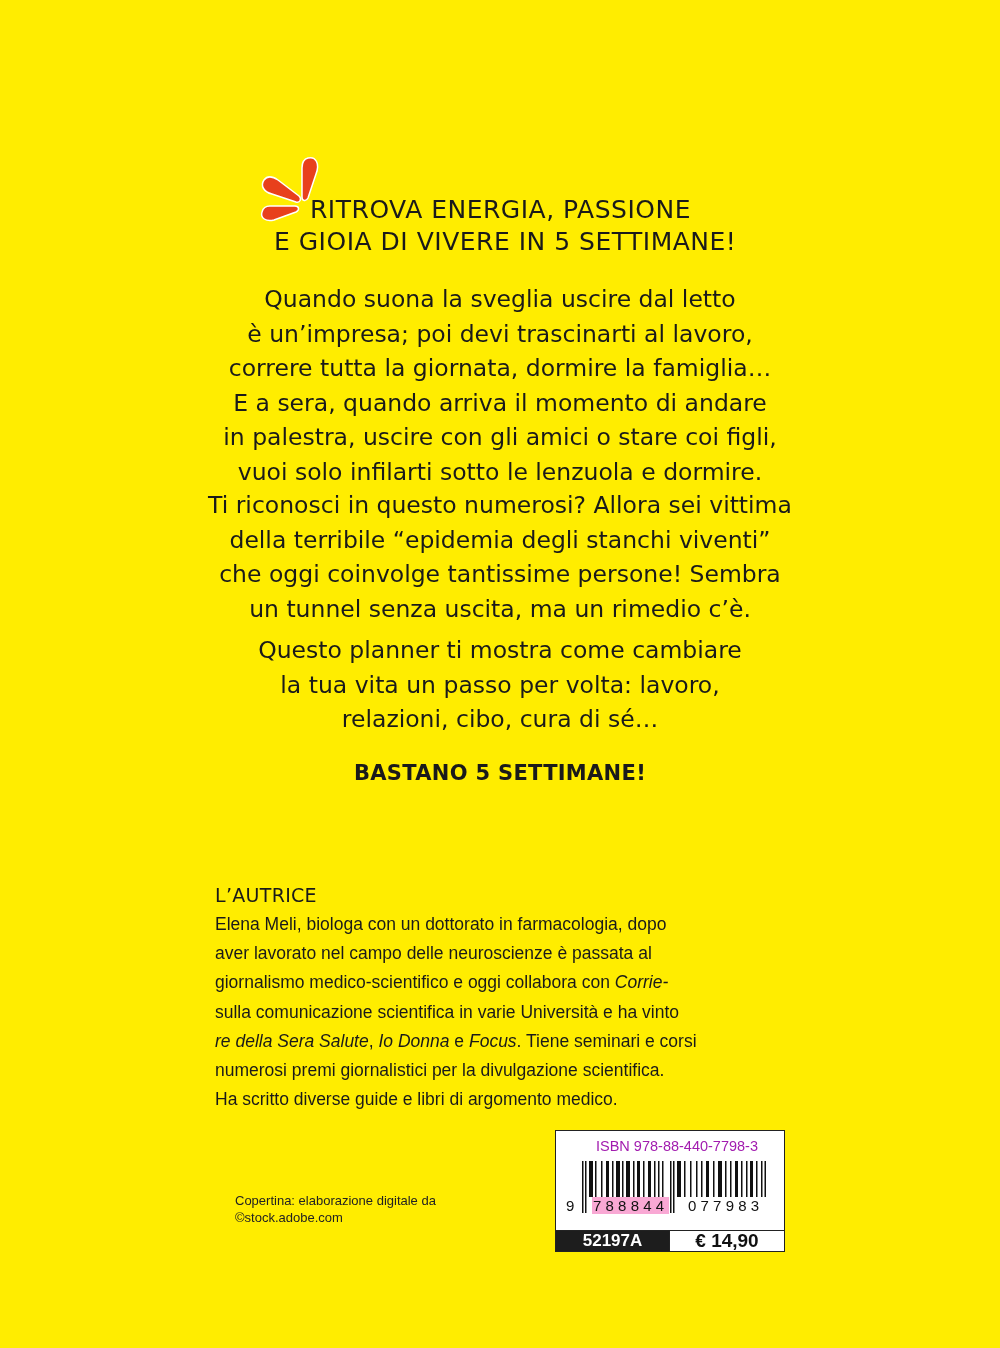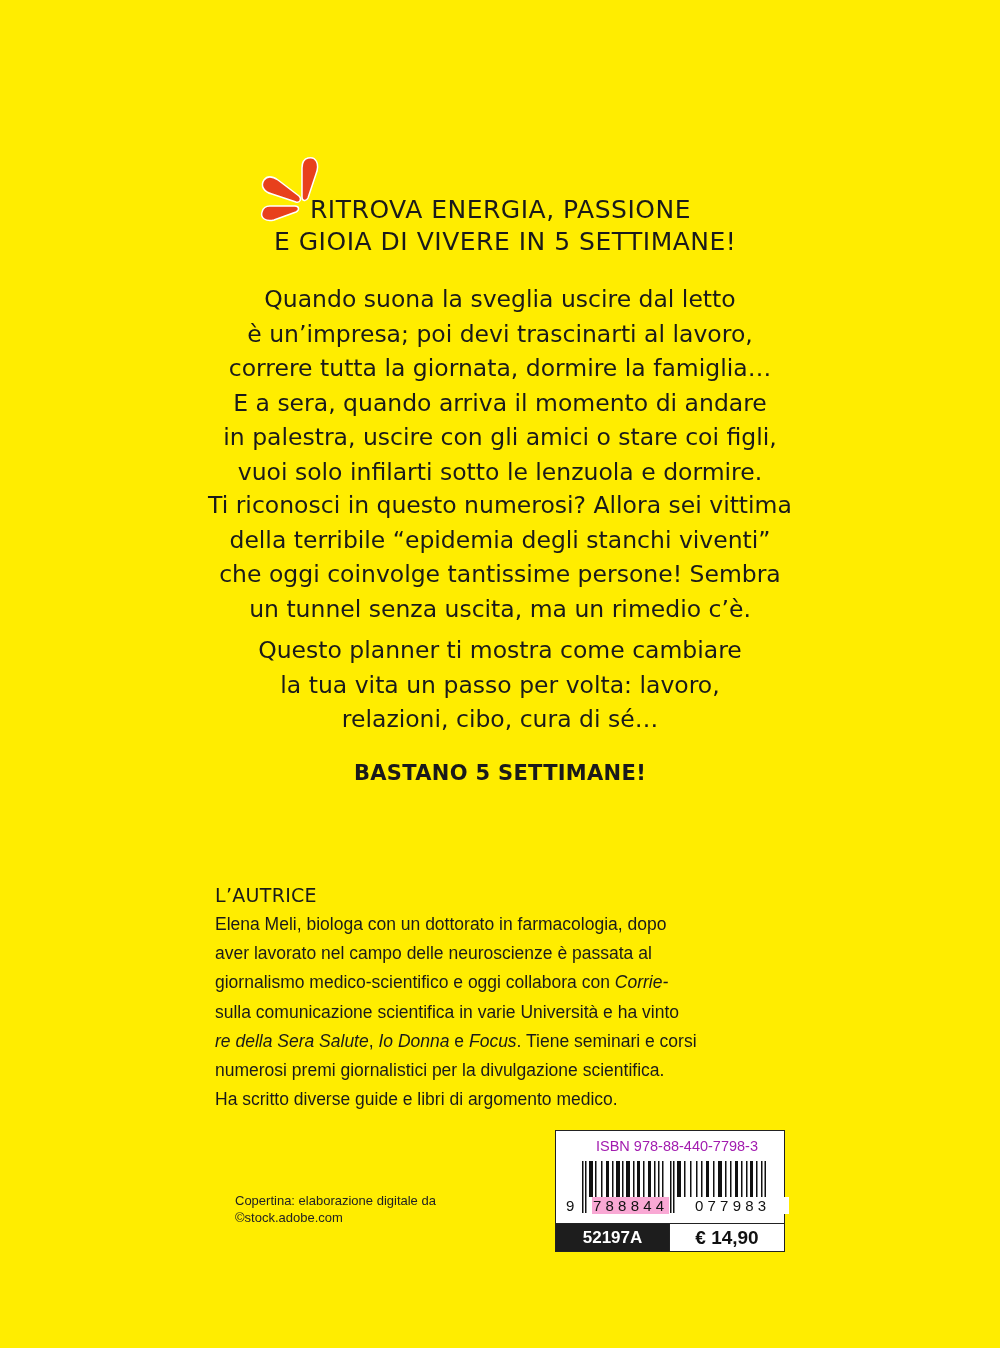--- a/index.html
+++ b/index.html
@@ -68,23 +68,23 @@
     }
     .bars {
       position: absolute; left: 26px; top: 30px; width: 184px; height: 52px;
     }
     .ean-digits {
       position: absolute; top: 66px; left: 0; width: 100%;
       font-family: "Liberation Sans", sans-serif; font-size: 15px; color: #111;
     }
     .ean-digits .d0 { position: absolute; left: 10px; background:#fff; }
     .ean-digits .d1 { position: absolute; left: 36px; letter-spacing: 4.2px; background:#f9a8d4; padding: 0 1px; }
-    .ean-digits .d2 { position: absolute; left: 120px; letter-spacing: 4.2px; background:#fff; padding: 0 19px; }
+    .ean-digits .d2 { position: absolute; left: 120px; letter-spacing: 4.2px; background:#fff; padding: 0 12px; }
     .price-row {
-      position: absolute; left: 0; bottom: 0; width: 100%; height: 28px;
+      position: absolute; left: 0; bottom: 0; width: 100%; height: 21px;
       border-top: 1.5px solid #222; box-sizing: border-box; display: flex;
     }
     .code {
       width: 113px; background: #1d1d1d; color: #fff;
       font-family: "Liberation Sans", sans-serif; font-weight: bold; font-size: 17px;
       display: flex; align-items: center; justify-content: center;
     }
     .price {
       flex: 1; background: #fff; color: #111;
       font-family: "Liberation Sans", sans-serif; font-weight: bold; font-size: 19px;

